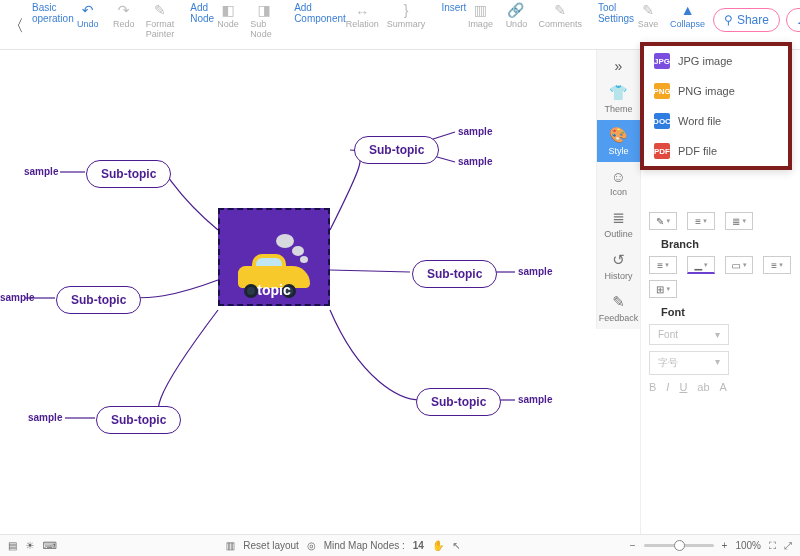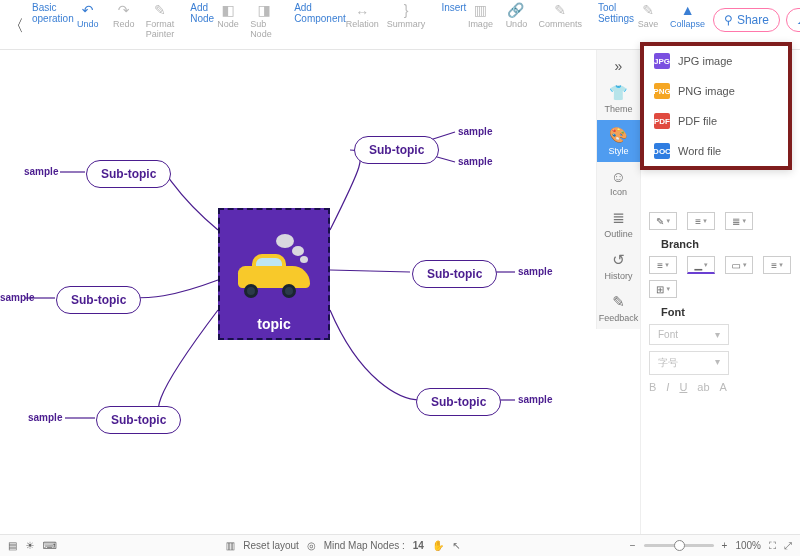--- a/index.html
+++ b/index.html
@@ -13,21 +13,21 @@
 .tbtn{display:flex;flex-direction:column;align-items:center;min-width:28px;cursor:pointer}
 .tbtn .ic{font-size:14px;height:16px;color:#3b7fd4}
 .tbtn.dis .ic{color:#bbb}
 .tbtn .lbl{font-size:9px;color:#aaa;margin-top:1px}
 .tbtn.act .lbl{color:#3b7fd4}
 .rightbtns{margin-left:auto;display:flex;gap:6px;padding-top:6px}
 .pillbtn{border:1px solid #f7a;border-radius:14px;padding:4px 10px;color:#3b7fd4;font-size:12px;display:flex;align-items:center;gap:4px;cursor:pointer}
 .canvas{position:absolute;left:0;top:50px;right:0;bottom:22px;background:#fff}
 .node{position:absolute;border:1.5px solid #4b1d8f;border-radius:16px;padding:6px 14px;background:#fff;color:#4b1d8f;font-weight:bold;font-size:12px}
 .samp{position:absolute;color:#4b1d8f;font-weight:bold;font-size:10px}
-.centernode{position:absolute;left:218px;top:158px;width:112px;height:132px;background:#5c2bb0;border:2px dashed #19104a;color:#fff;text-align:center;font-weight:bold;font-size:14px}
+.centernode{position:absolute;left:218px;top:158px;width:112px;height:98px;background:#5c2bb0;border:2px dashed #19104a;color:#fff;text-align:center;font-weight:bold;font-size:14px}
 .centernode .lbl{position:absolute;bottom:6px;width:100%}
 .car{position:absolute;left:14px;top:42px;width:80px;height:40px}
 .carbody{position:absolute;left:4px;top:14px;width:72px;height:22px;background:#f8c92a;border-radius:10px 24px 6px 6px}
 .carroof{position:absolute;left:18px;top:2px;width:34px;height:18px;background:#f8c92a;border-radius:10px 10px 0 0}
 .carwin{position:absolute;left:22px;top:6px;width:26px;height:12px;background:#bfe6f2;border-radius:6px 6px 0 0}
 .wheel{position:absolute;bottom:-6px;width:14px;height:14px;background:#2b3a4a;border-radius:50%;border:3px solid #1a2530}
 .w1{left:10px}.w2{left:48px}
 .smoke{position:absolute;background:#d8d8df;border-radius:50%}
 .sidepanel{position:absolute;right:0;top:50px;width:160px;bottom:22px;background:#fff;border-left:1px solid #eee;padding:6px 8px;font-size:11px}
 .sidetabs{position:absolute;right:160px;top:50px;width:44px;background:#f6f6f6;border-left:1px solid #eee;padding-top:4px}
@@ -263,26 +263,26 @@
 <div class="exportmenu">
   <div class="eitem">
       <div class="eicon" style="background:#7a4fe0">JPG</div>
       <span>JPG image</span>
     </div>
   <div class="eitem">
       <div class="eicon" style="background:#f5a623">PNG</div>
       <span>PNG image</span>
     </div>
   <div class="eitem">
+      <div class="eicon" style="background:#2f7de1">DOC</div>
+      <span>Word file</span>
+    </div>
+  <div class="eitem">
       <div class="eicon" style="background:#e04a3f">PDF</div>
       <span>PDF file</span>
-    </div>
-  <div class="eitem">
-      <div class="eicon" style="background:#2f7de1">DOC</div>
-      <span>Word file</span>
     </div>
 </div>
 
 <div class="statusbar">
   <div class="sbgrp">
     <span>▤</span>
     <span>☀</span>
     <span>⌨</span>
   </div>
   <div class="spacer"></div>

